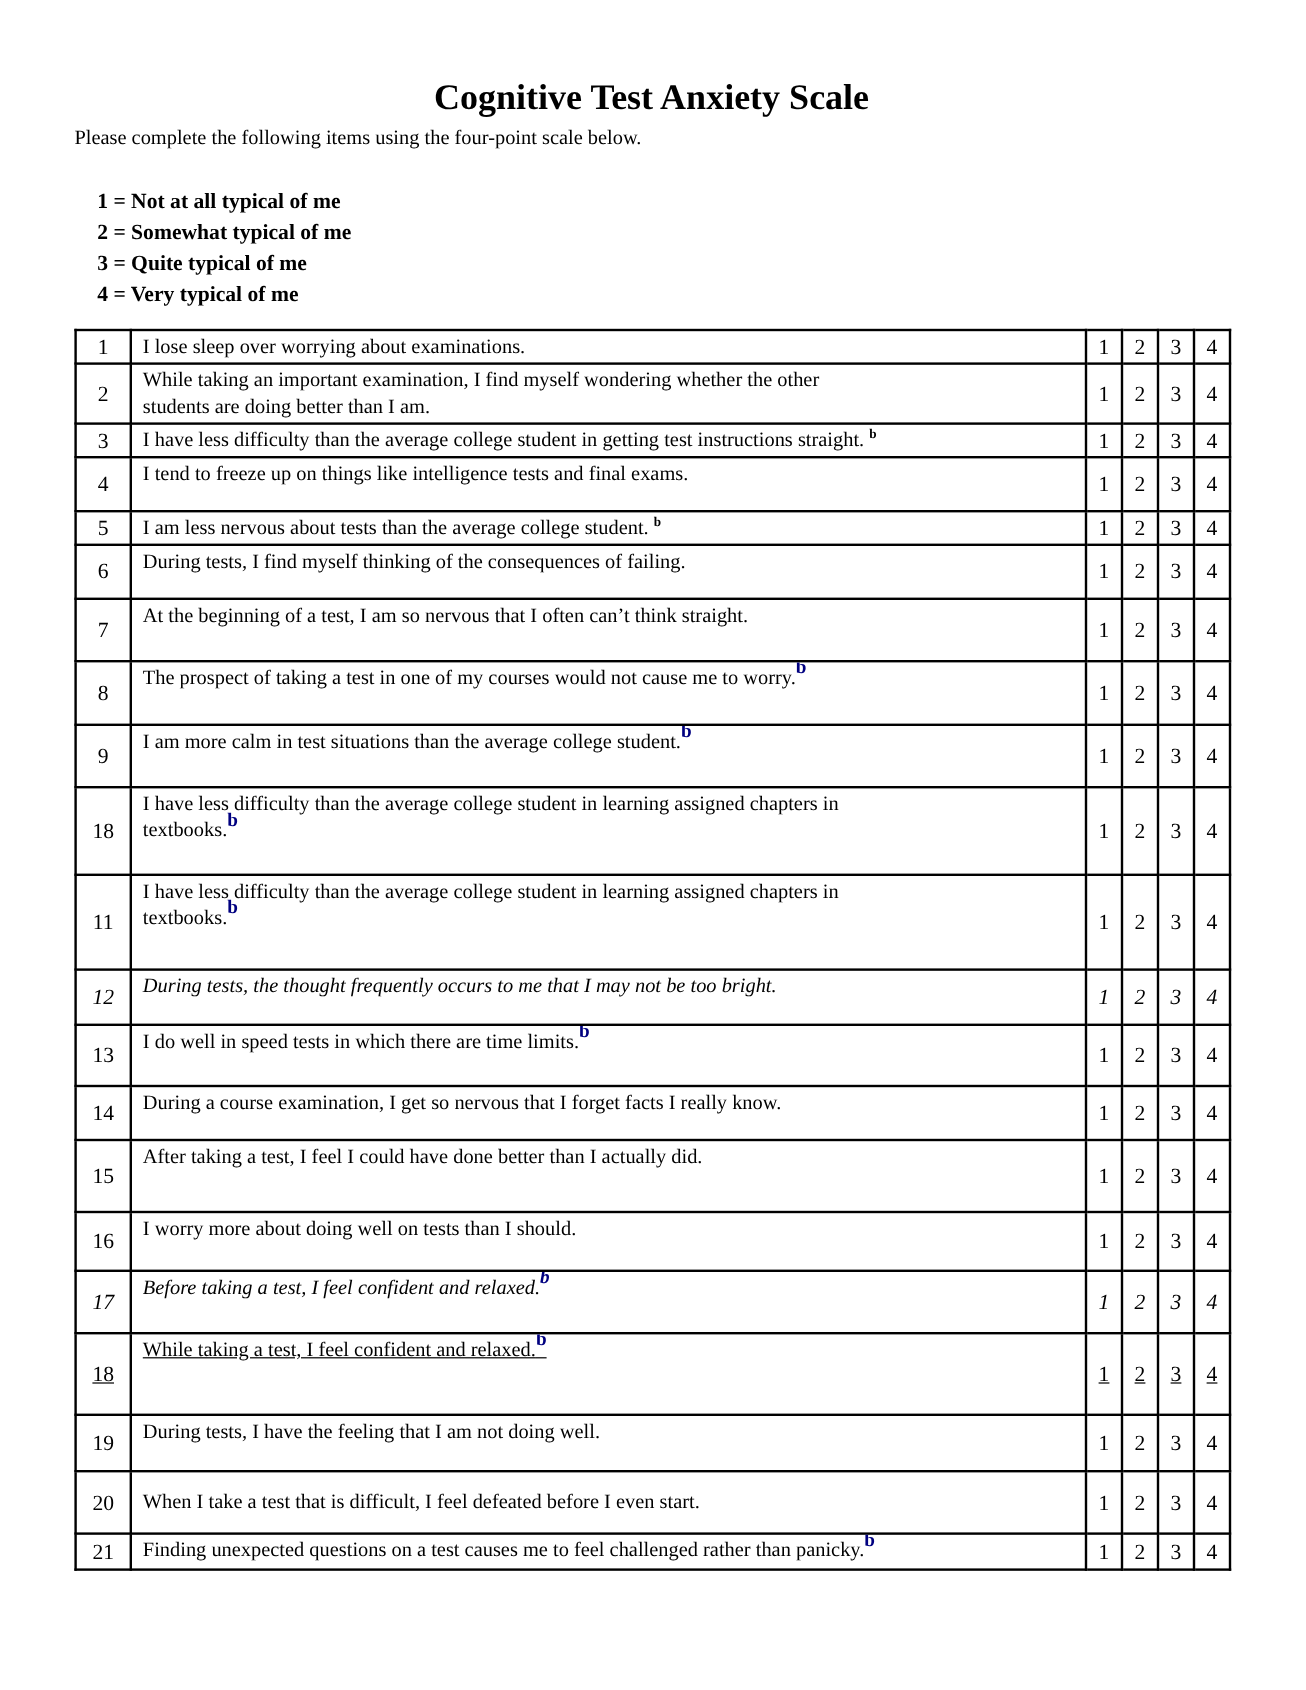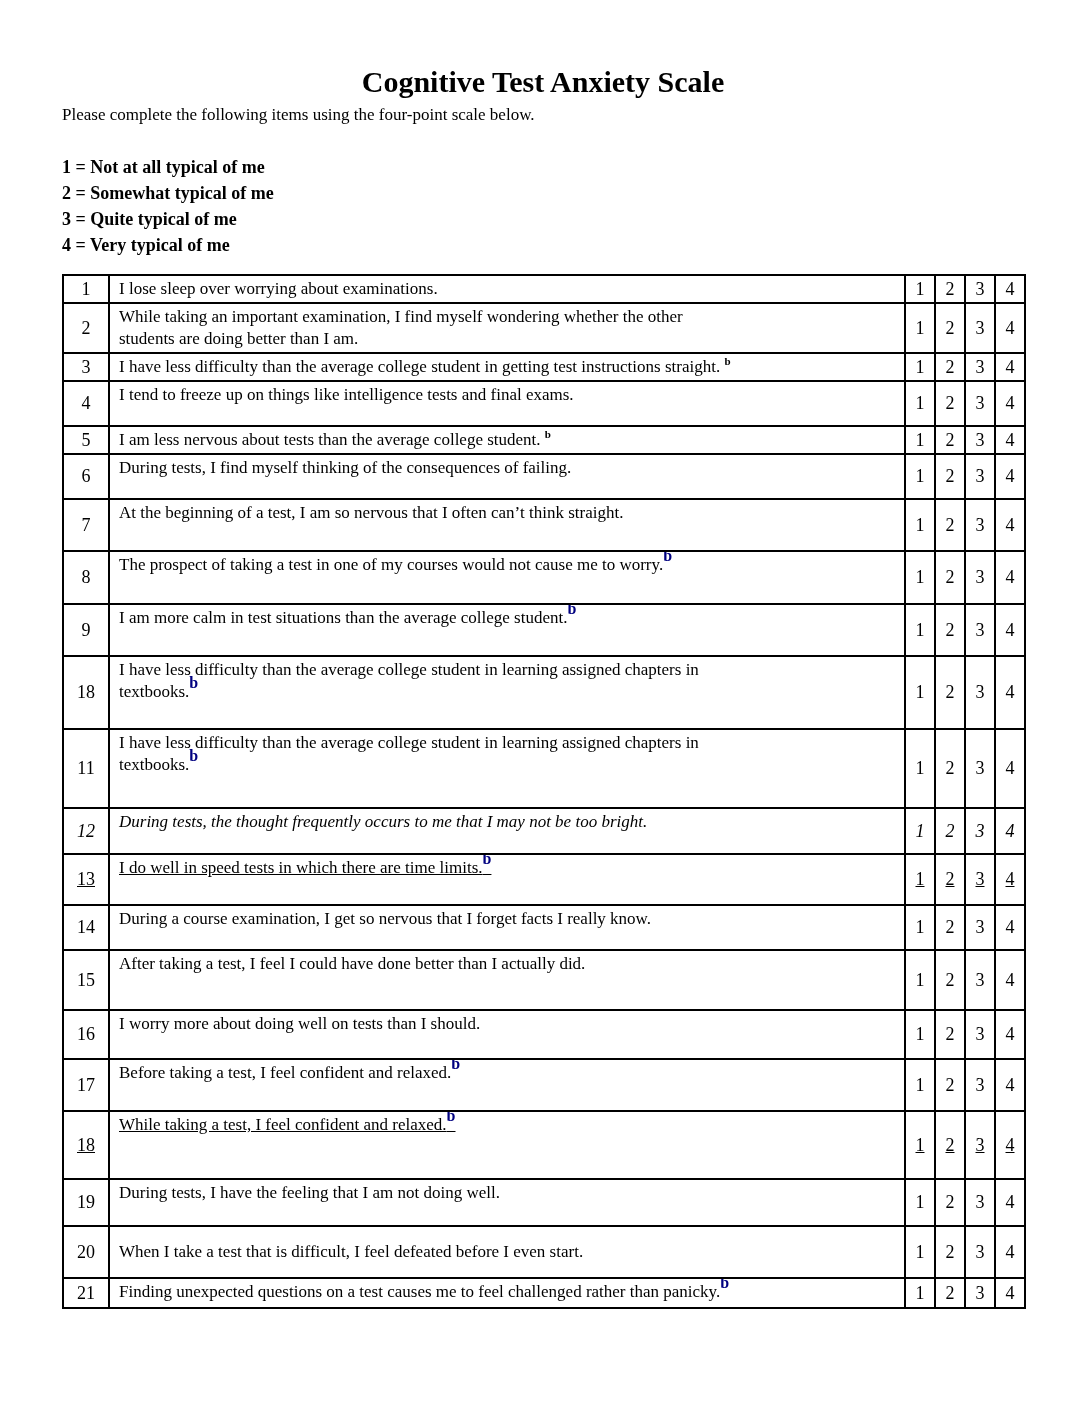--- a/index.html
+++ b/index.html
@@ -27,20 +27,21 @@
     font-weight: bold;
     text-align: center;
   }
   .instructions {
     margin: 4px 0 0 0;
     font-size: 17px;
     line-height: 22px;
   }
   .legend {
     margin-top: 28px;
+    margin-left: 19px;
   }
   .legend-line {
     font-size: 18px;
     line-height: 26px;
     font-weight: bold;
   }
   table.q-table {
     border-collapse: collapse;
     table-layout: fixed;
     width: 962px;
@@ -196,21 +197,21 @@
           <td class="rate">4</td>
         </tr>
         <tr style="height: 46px; font-style: italic;">
           <td class="num">12</td>
           <td class="text"><span>During tests, the thought frequently occurs to me that I may not be too bright.</span></td>
           <td class="rate">1</td>
           <td class="rate">2</td>
           <td class="rate">3</td>
           <td class="rate">4</td>
         </tr>
-        <tr style="height: 51px; text-decoration: underline;">
+        <tr style="height: 51px;">
           <td class="num">13</td>
           <td class="text"><span>I do well in speed tests in which there are time limits.</span><sup class="sup-blue" style="color: rgb(0, 0, 128);">b</sup></td>
           <td class="rate">1</td>
           <td class="rate">2</td>
           <td class="rate">3</td>
           <td class="rate">4</td>
         </tr>
         <tr style="height: 45px;">
           <td class="num">14</td>
           <td class="text"><span>During a course examination, I get so nervous that I forget facts I really know.</span></td>
@@ -228,21 +229,21 @@
           <td class="rate">4</td>
         </tr>
         <tr style="height: 49px;">
           <td class="num">16</td>
           <td class="text"><span>I worry more about doing well on tests than I should.</span></td>
           <td class="rate">1</td>
           <td class="rate">2</td>
           <td class="rate">3</td>
           <td class="rate">4</td>
         </tr>
-        <tr style="height: 52px;">
+        <tr style="height: 52px; font-style: italic;">
           <td class="num">17</td>
           <td class="text"><span>Before taking a test, I feel confident and relaxed.</span><sup class="sup-blue" style="color: rgb(0, 0, 128);">b</sup></td>
           <td class="rate">1</td>
           <td class="rate">2</td>
           <td class="rate">3</td>
           <td class="rate">4</td>
         </tr>
         <tr style="height: 68px; text-decoration: underline;">
           <td class="num">18</td>
           <td class="text"><span>While taking a test, I feel confident and relaxed.</span><sup class="sup-blue" style="color: rgb(0, 0, 128);">b</sup></td>

